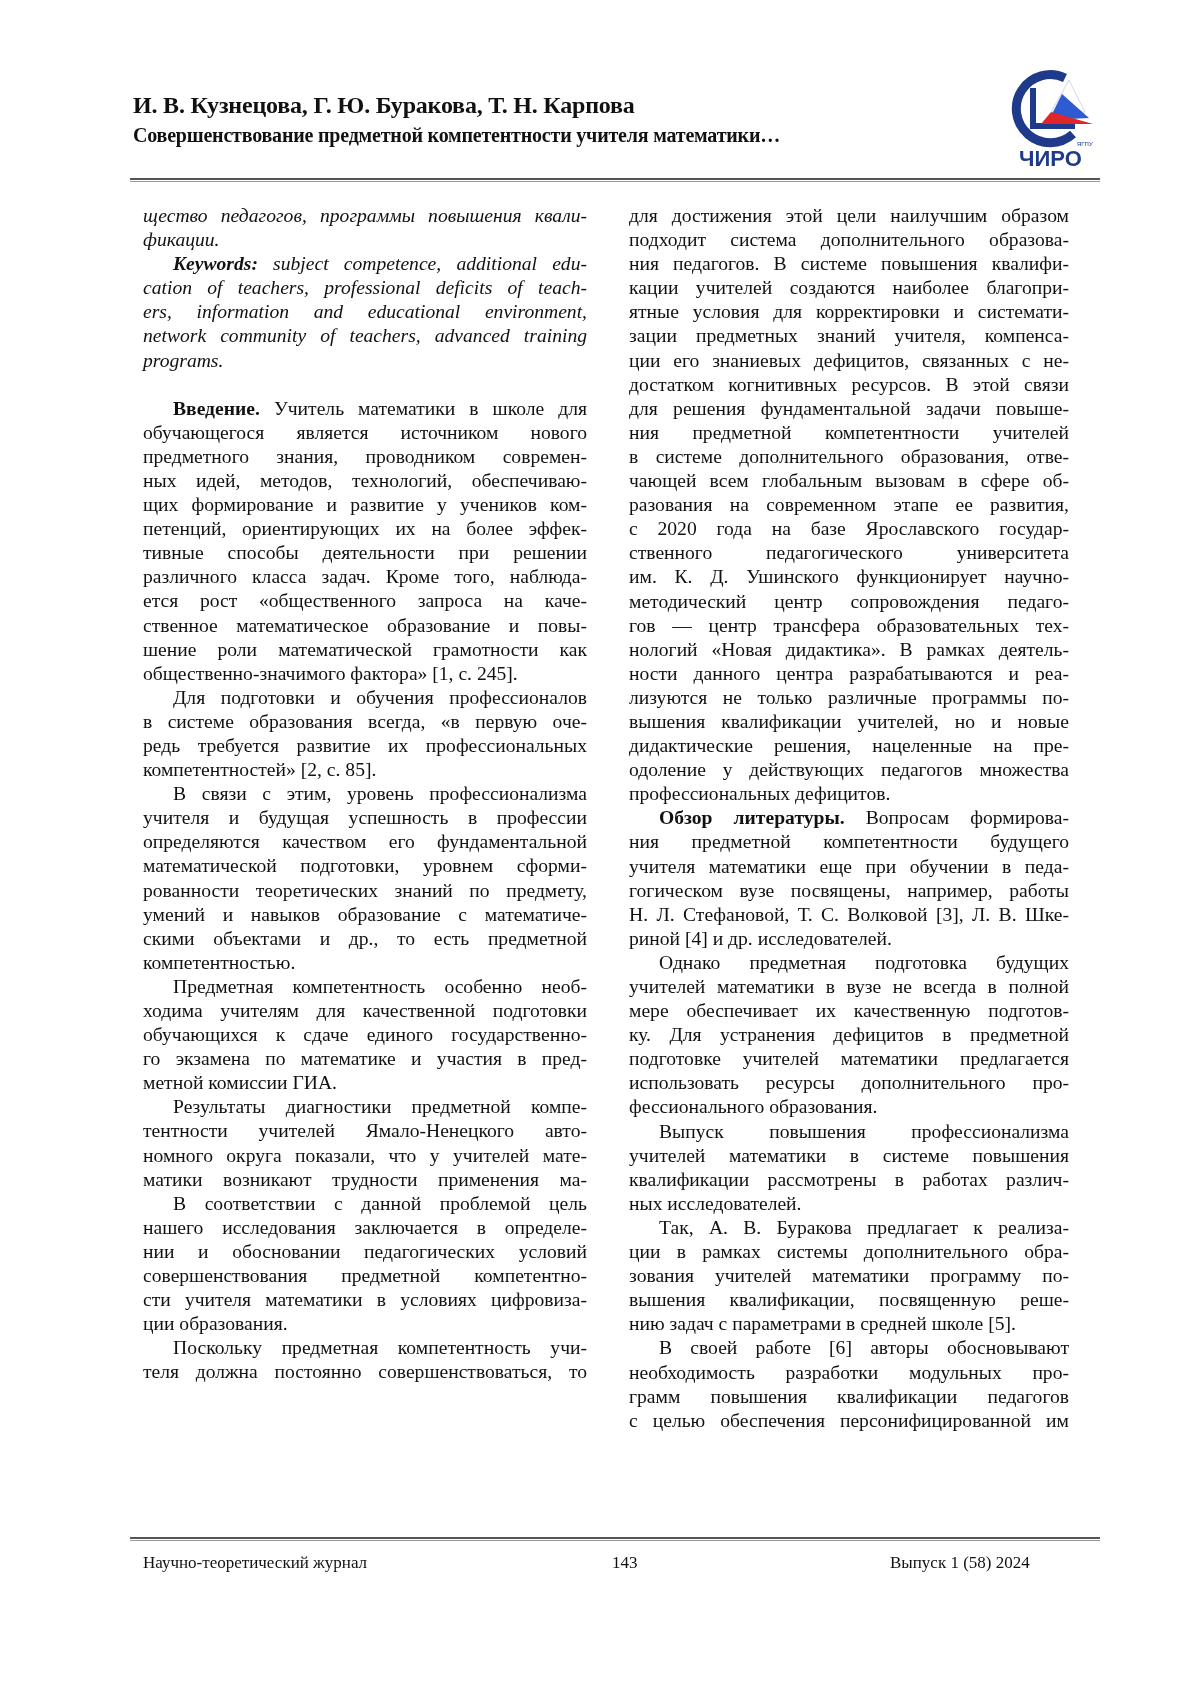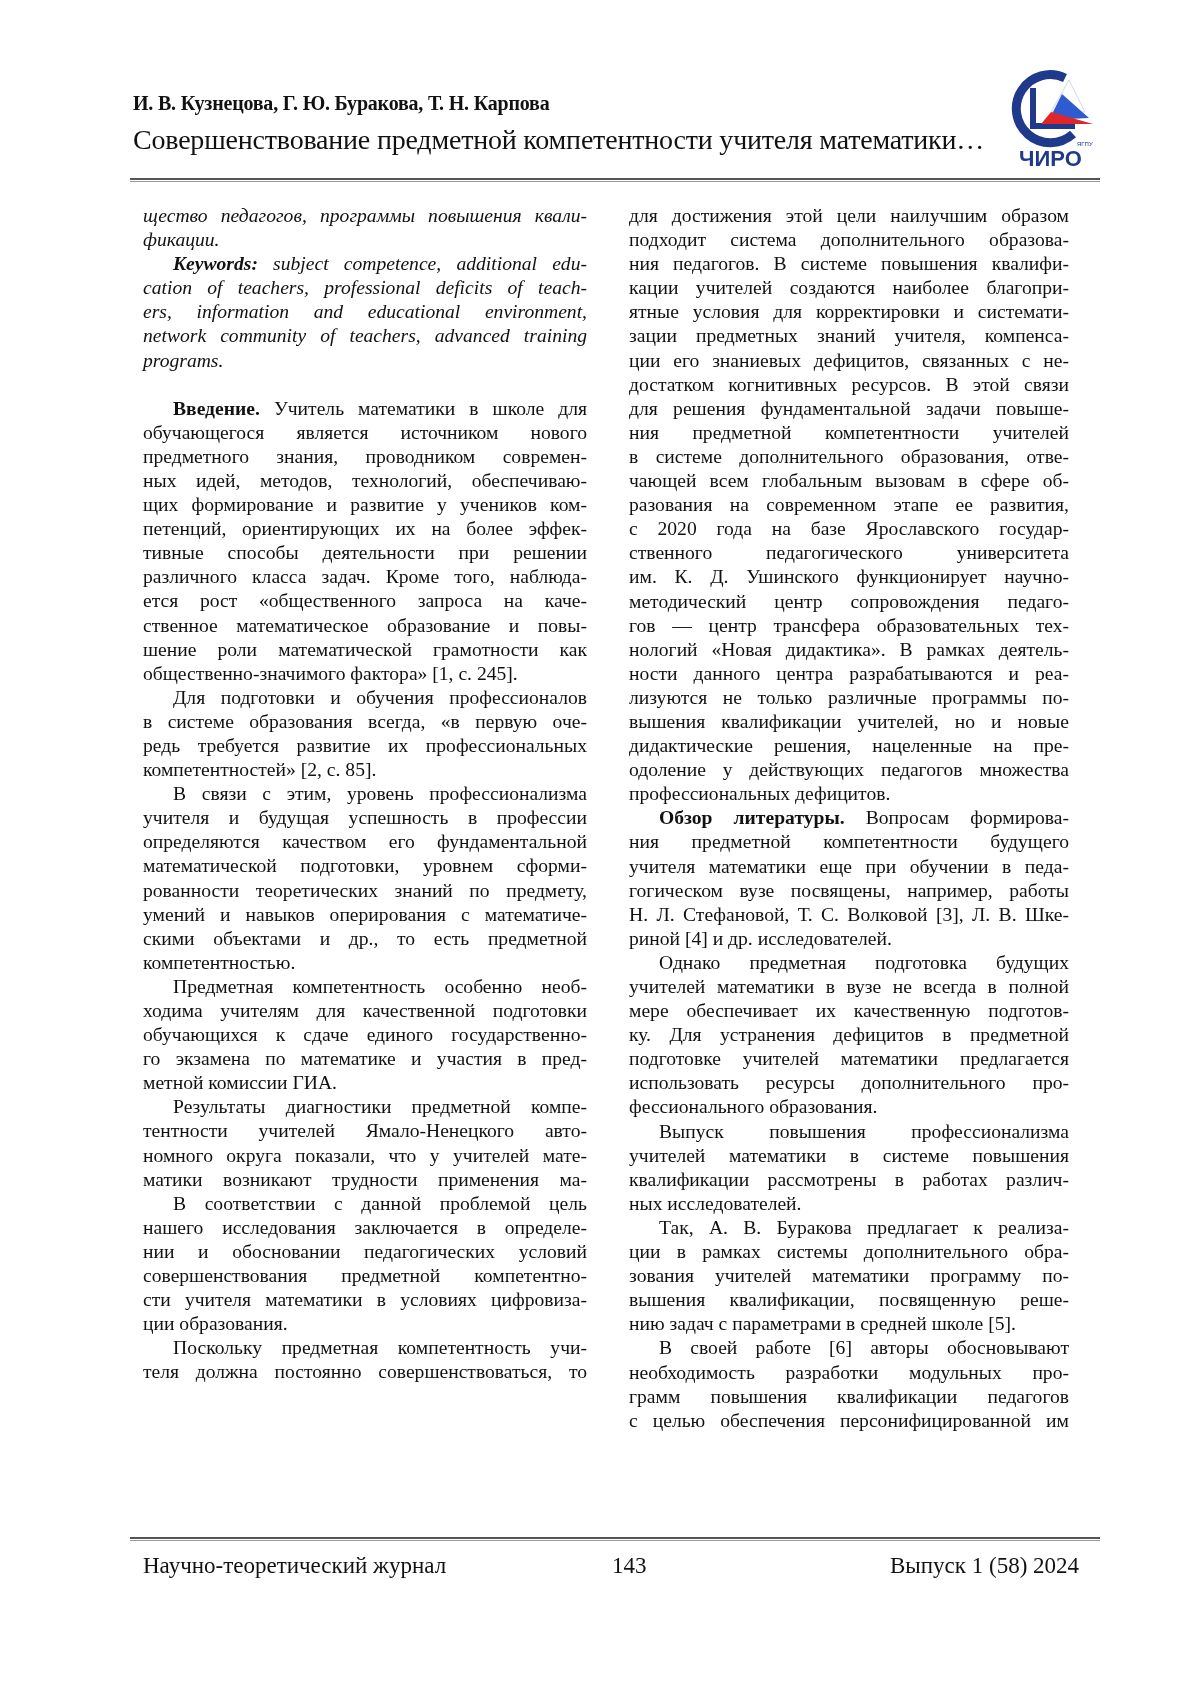--- a/index.html
+++ b/index.html
@@ -1,39 +1,39 @@
 <!DOCTYPE html>
 <html><head>
   <meta charset="utf-8">
   <style>
     html, body { margin: 0; padding: 0; background: #ffffff; }
     body { width: 1200px; height: 1697px; position: relative; overflow: hidden;
            font-family: "Liberation Serif", "DejaVu Serif", serif; color: #111; }
 
-    .header-authors { position: absolute; left: 133px; top: 92px; font-size: 20px; font-weight: bold; letter-spacing: -0.2px; white-space: nowrap; }
-    .header-title { position: absolute; left: 133px; top: 124px; font-size: 28px; font-weight: normal; letter-spacing: -0.2px; white-space: nowrap; }
+    .header-authors { position: absolute; left: 133px; top: 92px; font-size: 24px; font-weight: bold; letter-spacing: -0.2px; white-space: nowrap; }
+    .header-title { position: absolute; left: 133px; top: 124px; font-size: 20px; font-weight: bold; letter-spacing: -0.2px; white-space: nowrap; }
 
     .logo { position: absolute; left: 1003px; top: 68px; width: 100px; height: 100px; }
 
     .rule-top { position: absolute; left: 130px; top: 178px; width: 970px; height: 4px;
                 border-top: 2px solid #555; border-bottom: 1px solid #999; box-sizing: border-box; }
     .rule-bottom { position: absolute; left: 130px; top: 1537px; width: 970px; height: 4px;
                    border-top: 2px solid #555; border-bottom: 1px solid #999; box-sizing: border-box; }
 
     .col { position: absolute; top: 204px; font-size: 19.6px; line-height: 24.1px; text-align: justify; hyphens: none; }
     .col-left { left: 143px; width: 444px; }
     .col-right { left: 629px; width: 440px; }
     .it { font-style: italic; }
     .b { font-weight: bold; }
     .gap { height: 24px; }
     .line { display: block; text-align: justify; text-align-last: justify; white-space: nowrap; }
     .line.last { text-align-last: left; }
     .line.ind { padding-left: 30px; }
 
-    .footer { position: absolute; top: 1553px; font-size: 23px; white-space: nowrap; }
+    .footer { position: absolute; top: 1553px; font-size: 17px; white-space: nowrap; }
     .footer-left { left: 143px; }
     .footer-center { left: 612px; }
     .footer-right { left: 890px; }
   </style>
 </head>
 <body>
 
 <div class="header-authors">И. В. Кузнецова, Г. Ю. Буракова, Т. Н. Карпова</div>
 <div class="header-title">Совершенствование предметной компетентности учителя математики…</div>
 
@@ -77,21 +77,21 @@
     <span class="line last"><span>общественно-значимого фактора» [1, с. 245].</span></span>
     <span class="line ind"><span>Для подготовки и обучения профессионалов</span></span>
     <span class="line"><span>в системе образования всегда, «в первую оче-</span></span>
     <span class="line"><span>редь требуется развитие их профессиональных</span></span>
     <span class="line last"><span>компетентностей» [2, с. 85].</span></span>
     <span class="line ind"><span>В связи с этим, уровень профессионализма</span></span>
     <span class="line"><span>учителя и будущая успешность в профессии</span></span>
     <span class="line"><span>определяются качеством его фундаментальной</span></span>
     <span class="line"><span>математической подготовки, уровнем сформи-</span></span>
     <span class="line"><span>рованности теоретических знаний по предмету,</span></span>
-    <span class="line"><span>умений и навыков оперирования с математиче-</span></span>
+    <span class="line"><span>умений и навыков образование с математиче-</span></span>
     <span class="line"><span>скими объектами и др., то есть предметной</span></span>
     <span class="line last"><span>компетентностью.</span></span>
     <span class="line ind"><span>Предметная компетентность особенно необ-</span></span>
     <span class="line"><span>ходима учителям для качественной подготовки</span></span>
     <span class="line"><span>обучающихся к сдаче единого государственно-</span></span>
     <span class="line"><span>го экзамена по математике и участия в пред-</span></span>
     <span class="line last"><span>метной комиссии ГИА.</span></span>
     <span class="line ind"><span>Результаты диагностики предметной компе-</span></span>
     <span class="line"><span>тентности учителей Ямало-Ненецкого авто-</span></span>
     <span class="line"><span>номного округа показали, что у учителей мате-</span></span>

